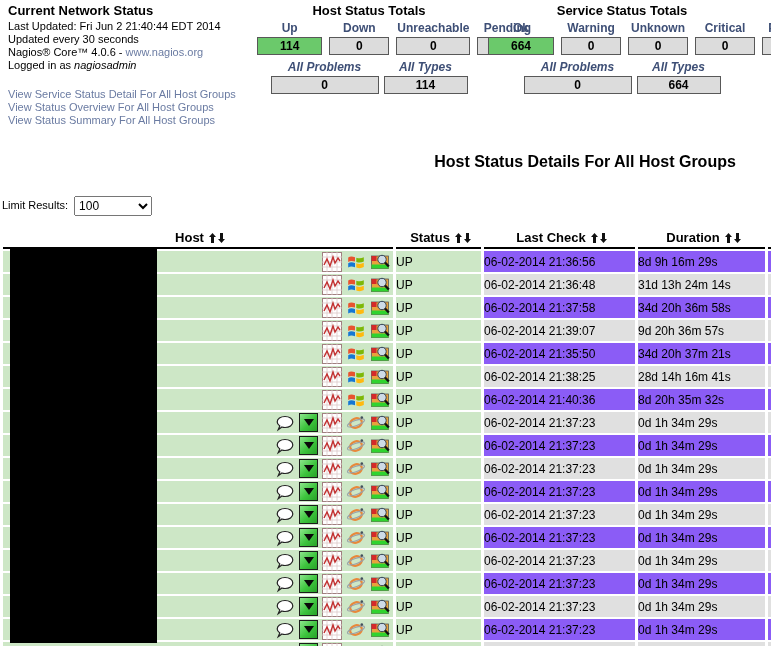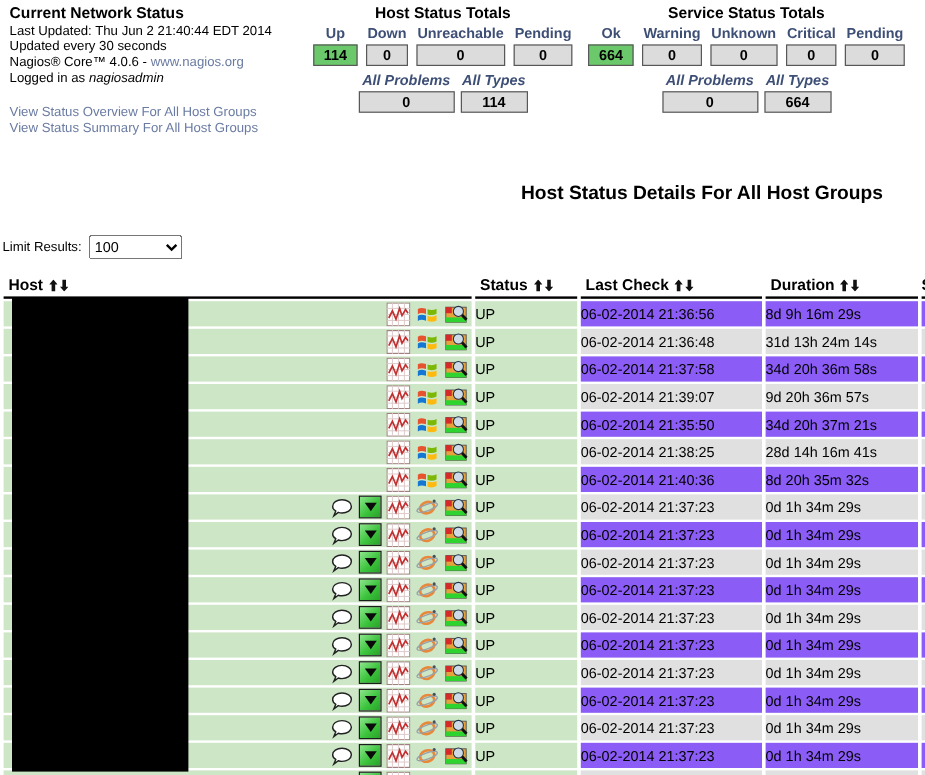--- a/index.html
+++ b/index.html
@@ -16,31 +16,31 @@
   
   .totals{position:absolute;text-align:center;}
   #host-totals{left:250px;top:3px;width:238px;}
   #service-totals{left:481px;top:3px;width:282px;}
   .totals-title{font-size:13px;font-weight:bold;}
   table.ttbl{margin:1px auto 0 auto;border-collapse:separate;border-spacing:7px 2px;}
   table.ttbl.second{border-spacing:5px 2px;margin-top:1px;}
   tr.t-head td{color:#3E4F76;font-weight:bold;font-size:12px;padding:0 1px;white-space:nowrap;}
   tr.t-head.it td{font-style:italic;}
   td.vbox{border:1px solid #585858;background:#DCDCDC;font-weight:bold;font-size:12px;
-          text-align:center;height:16px;padding:0 8px;min-width:14px;}
+          text-align:center;height:16px;padding:0 22px;min-width:14px;}
   td.vbox.ok{background:#6BC96B;}
   
   #main-heading{position:absolute;left:399px;right:0;top:153px;text-align:center;
                 font-size:16px;font-weight:bold;white-space:nowrap;}
   #limit-row{position:absolute;left:2px;top:196px;font-size:11px;}
   #limit-row select{font-size:12px;width:78px;height:20px;margin-left:6px;vertical-align:middle;}
   
   #status-table{position:absolute;left:0;top:228px;border-collapse:separate;
                 border-spacing:3px 2px;table-layout:fixed;width:971px;}
-  #status-table th{vertical-align:bottom;text-align:left;font-size:13px;font-weight:bold;
+  #status-table th{vertical-align:bottom;text-align:center;font-size:13px;font-weight:bold;
                    padding:0 0 2px 4px;border-bottom:2px solid #000;white-space:nowrap;height:15px;}
   #status-table th.si{padding-left:0;}
   #status-table td{height:21px;font-size:12px;white-space:nowrap;overflow:hidden;padding:0;}
   td.host-cell{background:#CDE7C6;}
   td.status-cell{background:#CDE7C6;padding-left:6px;}
   td.alt{padding-left:8px;}
   tr.light td.alt{background:#8b5cf6;}
   tr.dark td.alt{background:#E0E0E0;}
   .icons{display:flex;justify-content:flex-end;align-items:center;gap:4px;padding-right:3px;height:21px;}
   .ibox{display:inline-flex;width:20px;height:20px;flex:0 0 auto;cursor:pointer;}
@@ -55,27 +55,28 @@
   
   #redaction{position:absolute;left:10px;top:248px;width:147px;height:395px;background:#000;z-index:5;}
 </style>
 </head>
 <body>
 
 <div id="screen">
 
   <div id="network-status">
     <div class="ns-title">Current Network Status</div>
-    <div>Last Updated: Thu Jun 2 21:40:44 EDT 2014</div>
+    <div>Last Updated: Fri Jun 2 21:40:44 EDT 2014</div>
     <div>Updated every 30 seconds</div>
     <div><span>Nagios® Core™ 4.0.6 - </span><a class="muted-link">www.nagios.org</a></div>
     <div><span>Logged in as </span><i>nagiosadmin</i></div>
   </div>
 
   <div id="nav-links">
+    <a>View Service Status Detail For All Host Groups</a>
     <a>View Status Overview For All Host Groups</a>
     <a>View Status Summary For All Host Groups</a>
   </div>
 
   <div class="totals" id="host-totals">
     <div class="totals-title">Host Status Totals</div>
     <table class="ttbl">
       <tbody>
           <tr class="t-head">
         <td>Up</td>

